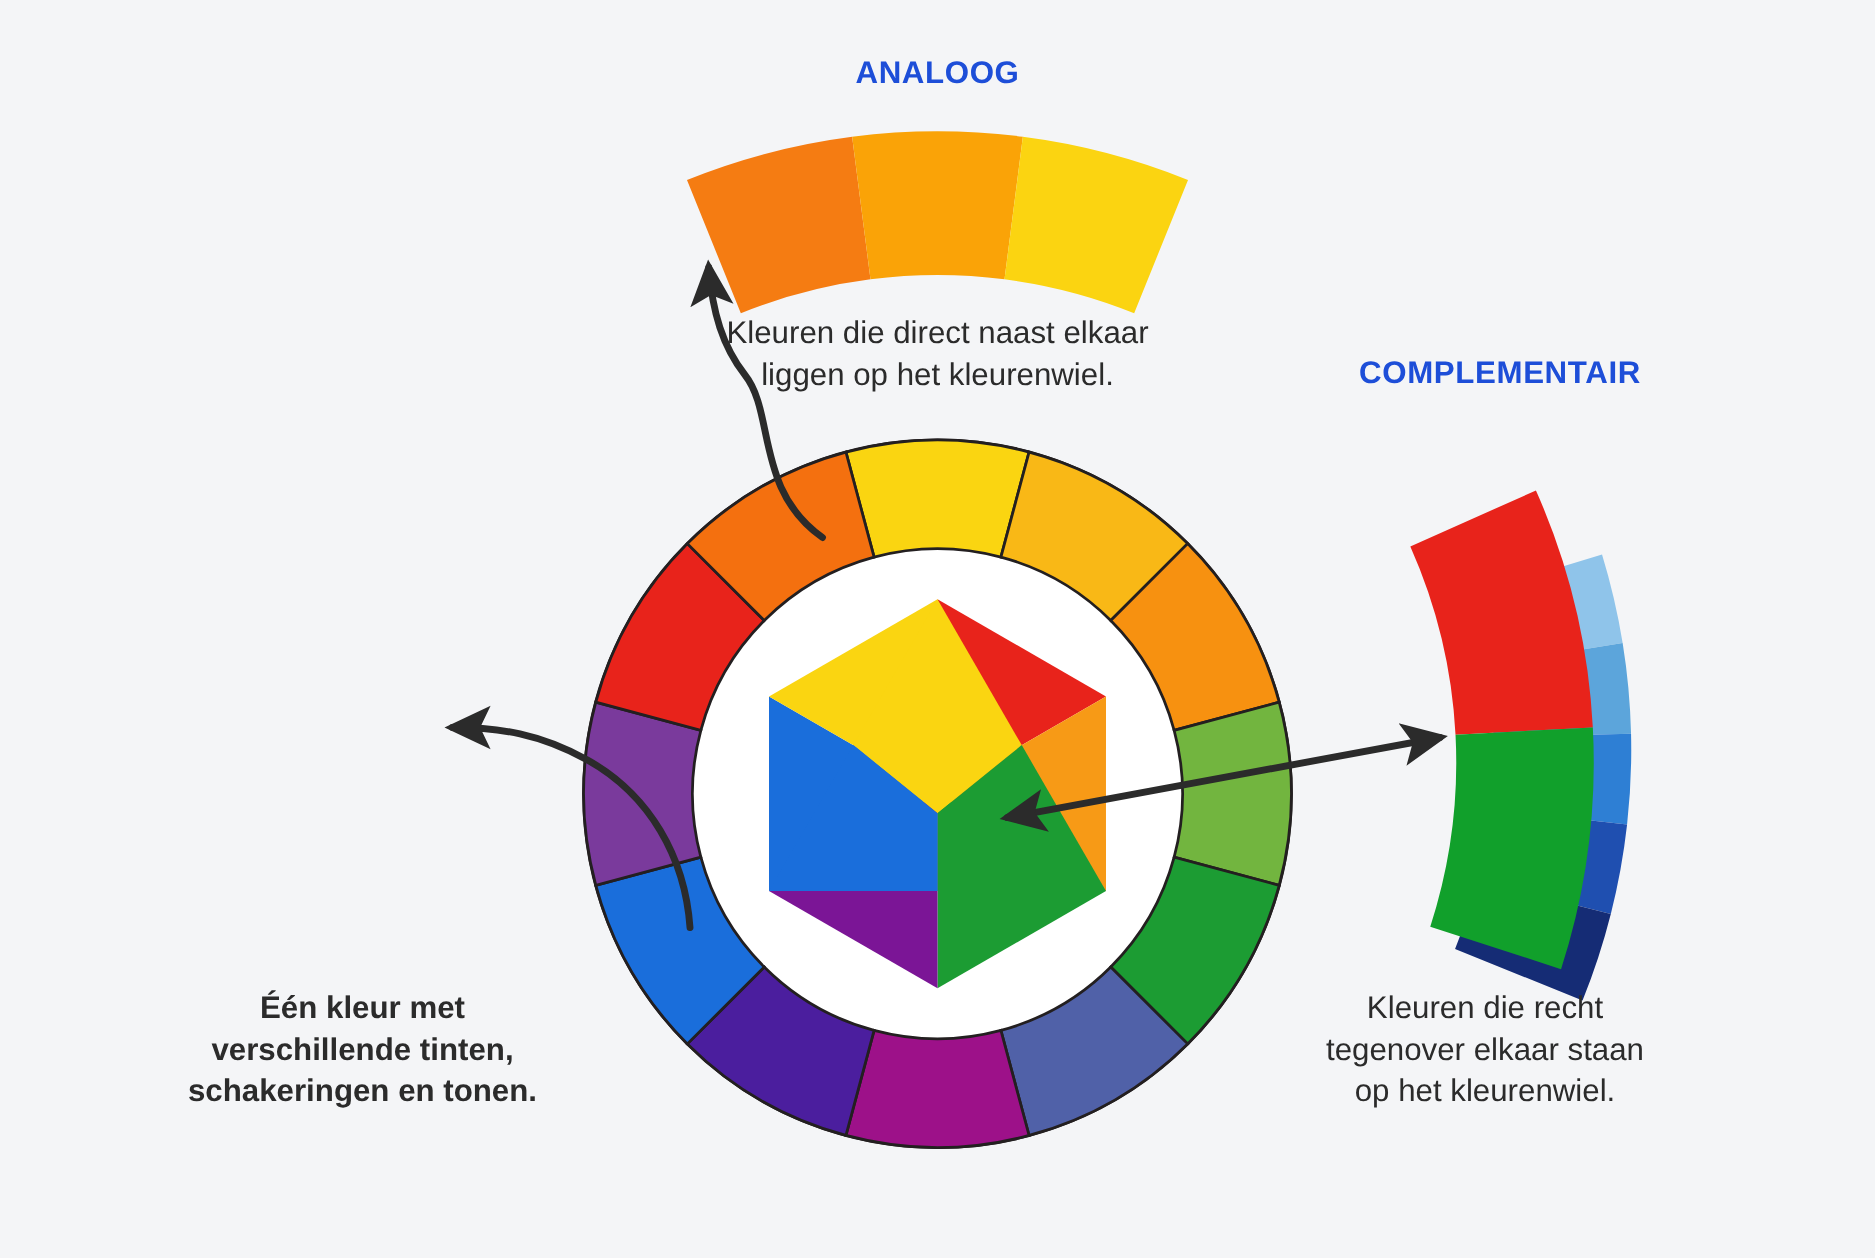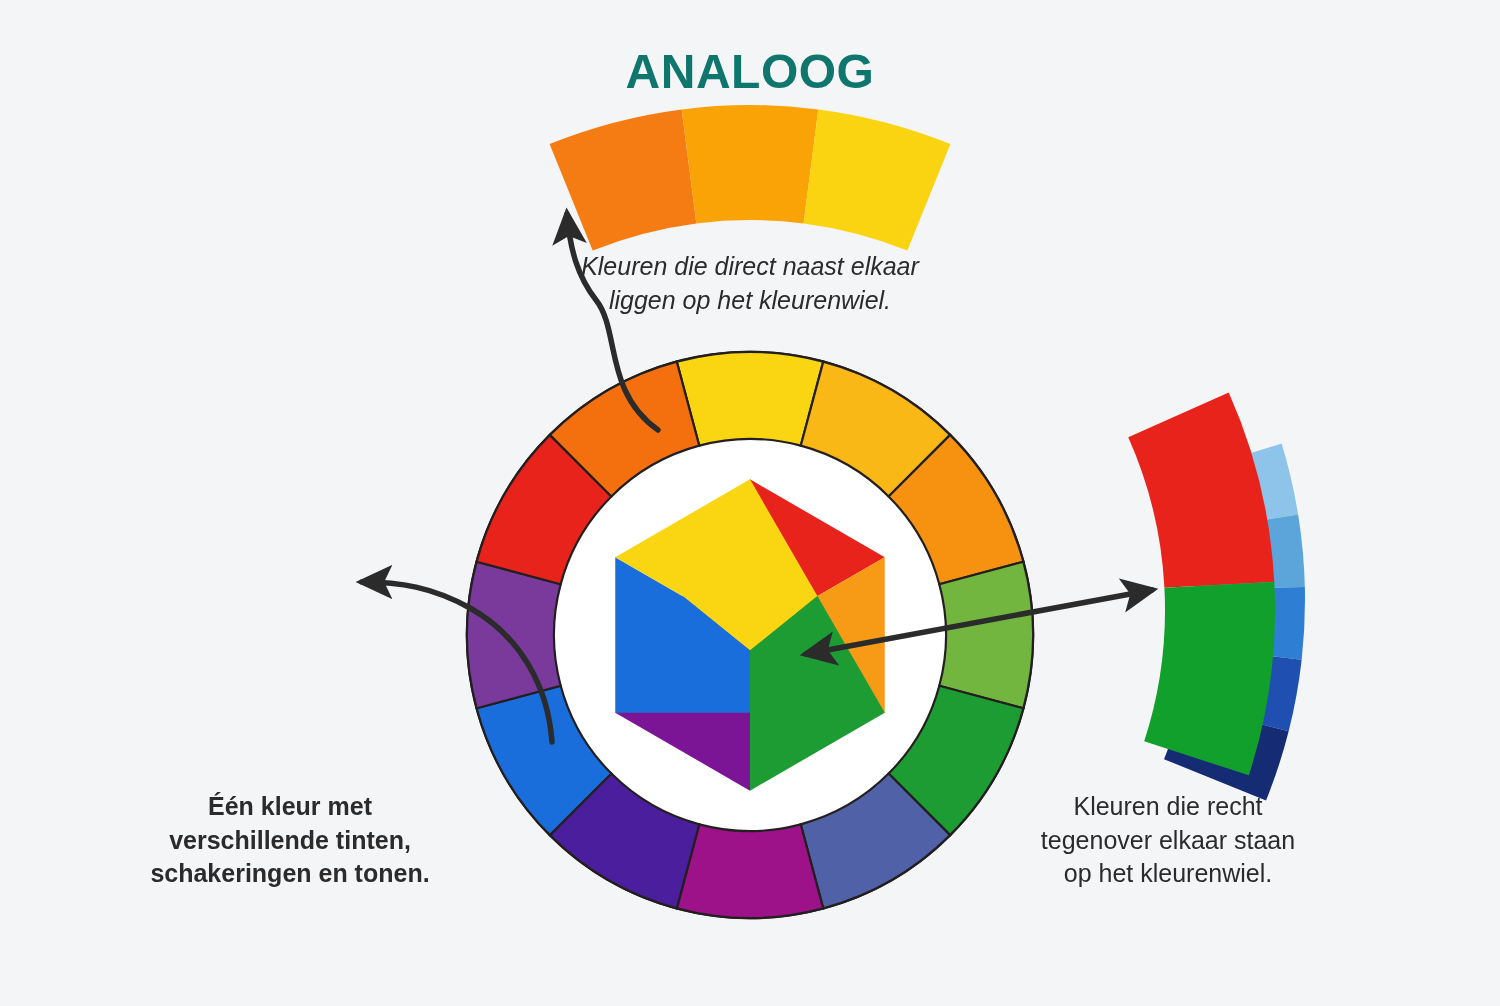--- a/index.html
+++ b/index.html
@@ -9,40 +9,40 @@
     font-family:"Liberation Sans", sans-serif;
     overflow:hidden;
     position:relative;
   }
   #stage{position:absolute;inset:0;}
   svg#art{position:absolute;left:0;top:0;width:1500px;height:1006px;}
 
   .heading{
     position:absolute;
     font-weight:bold;
-    color:#0f766e;
+    color:#1d4ed8;
     letter-spacing:0.5px;
     white-space:nowrap;
-    font-size:48px;
+    font-size:25px;
   }
   #h-analoog{left:0;right:0;top:44px;text-align:center;}
   #h-mono{left:40px;top:284px;width:520px;text-align:center;}
   #h-comp{left:940px;top:284px;width:520px;text-align:center;}
 
   .caption{
     position:absolute;
     color:#2b2b2b;
     font-size:25px;
     line-height:1.34;
     text-align:center;
     white-space:pre-line;
   }
-  #c-analoog{left:520px;top:250px;width:460px;font-style:italic;}
+  #c-analoog{left:520px;top:250px;width:460px;}
   #c-mono{left:100px;top:790px;width:380px;font-weight:bold;}
-  #c-comp{left:968px;top:790px;width:400px;}
+  #c-comp{left:988px;top:790px;width:400px;}
 </style>
 </head>
 <body>
 
 <div id="stage">
 
   <svg id="art" viewBox="0 0 1500 1006">
     <defs>
       <marker id="ah" viewBox="0 0 12 12" refX="9.5" refY="6" markerWidth="7" markerHeight="7" orient="auto-start-reverse">
         <path d="M0,0.6 L11.5,6 L0,11.4 L2.6,6 Z" fill="#2b2b2b"></path>
@@ -96,20 +96,21 @@
       </g>
 
     <path id="arrow-analogous" d="M658,430 C604,392 620,330 596,300 C578,277 570,250 567,214" fill="none" stroke="#2b2b2b" stroke-width="5.5" stroke-linecap="round" marker-end="url(#ah)"></path>
 
     <path id="arrow-monochrome" d="M552,742 C548,686 520,636 470,608 C432,587 400,582 362,582" fill="none" stroke="#2b2b2b" stroke-width="5.5" stroke-linecap="round" marker-end="url(#ah)"></path>
 
     <path id="arrow-complementary" d="M806,654 L1152,590" fill="none" stroke="#2b2b2b" stroke-width="5.5" stroke-linecap="round" marker-start="url(#ah)" marker-end="url(#ah)"></path>
   </svg>
 
   <div class="heading" id="h-analoog">ANALOOG</div>
+  <div class="heading" id="h-comp">COMPLEMENTAIR</div>
 
   <div class="caption" id="c-analoog">Kleuren die direct naast elkaar
 liggen op het kleurenwiel.</div>
   <div class="caption" id="c-mono">Één kleur met
 verschillende tinten,
 schakeringen en tonen.</div>
   <div class="caption" id="c-comp">Kleuren die recht
 tegenover elkaar staan
 op het kleurenwiel.</div>
 

